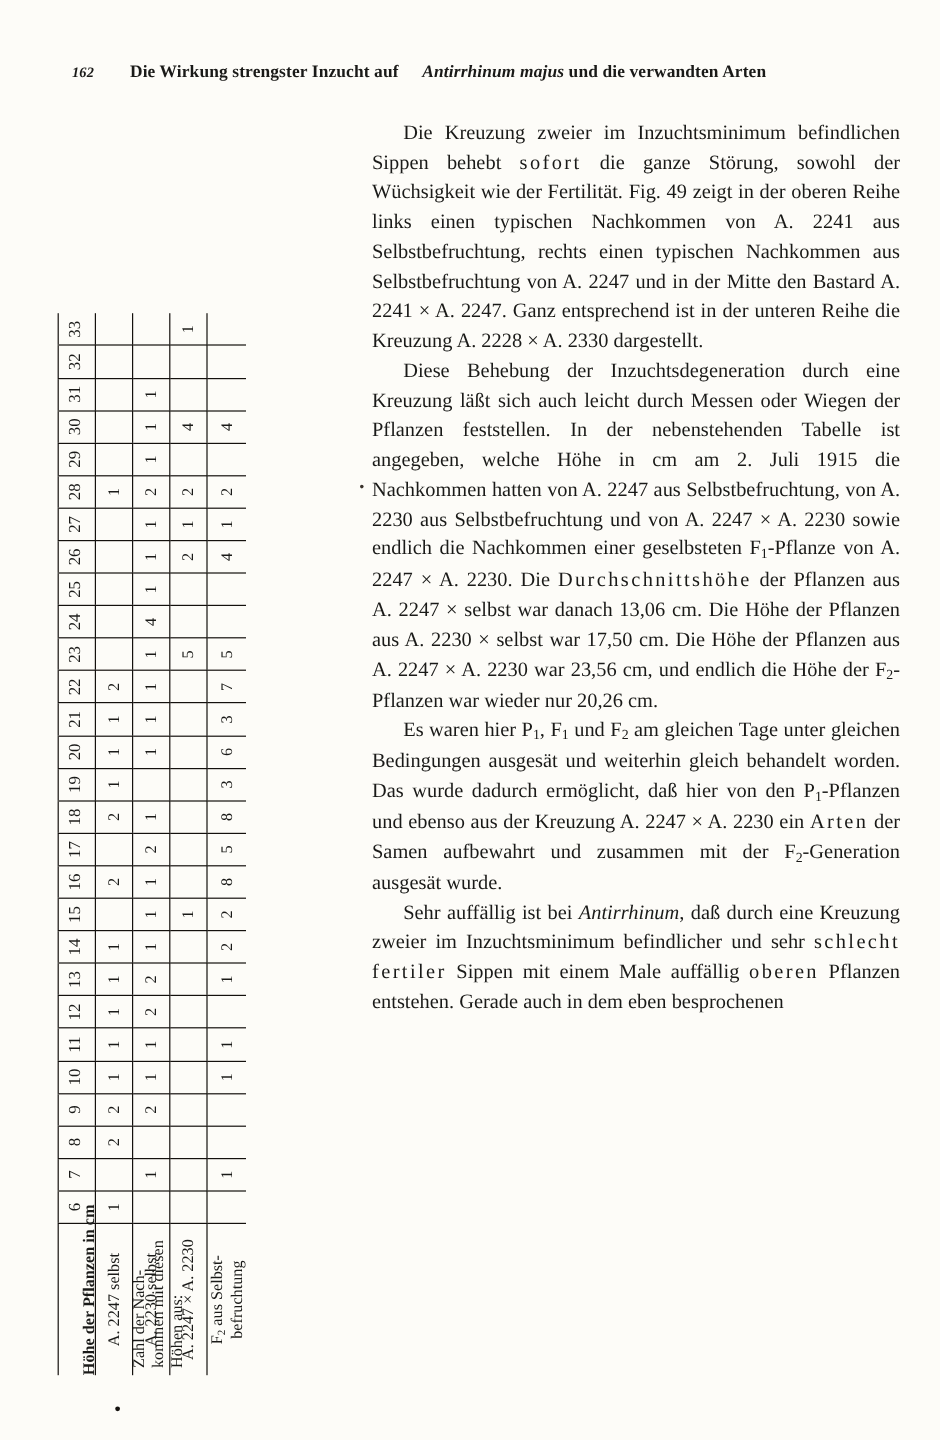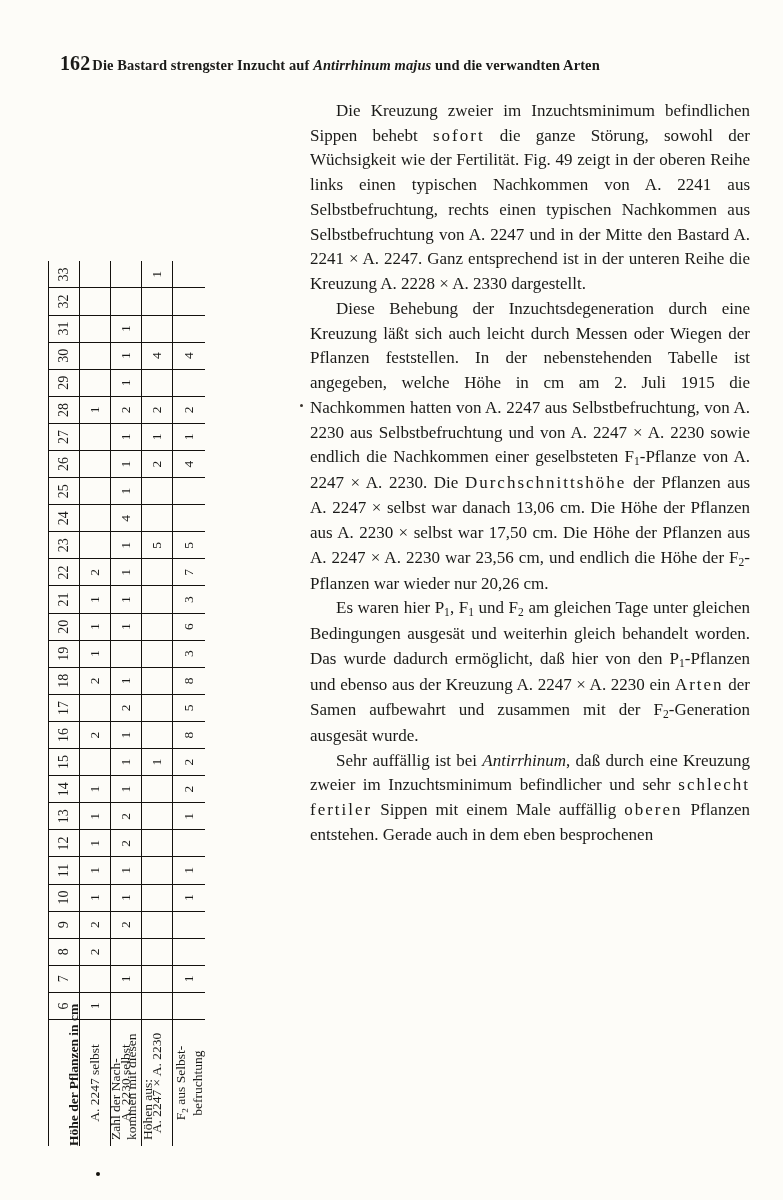--- a/index.html
+++ b/index.html
@@ -25,25 +25,27 @@
     position: absolute;
     top: 52px;
     left: 60px;
     width: 690px;
     font-size: 14.5px;
     font-weight: bold;
     letter-spacing: 0.1px;
     white-space: nowrap;
   }
   .running-head .folio {
-    margin-right: 2px;
-    font-size: 20px;
+    margin-right: 30px;
+    font-size: 12px;
+    font-style: italic;
   }
   .running-head .ital {
     font-style: italic;
+    margin-left: 16px;
   }
 
   
   .text-col {
     position: absolute;
     top: 99px;
     left: 310px;
     width: 440px;
     font-size: 17px;
     line-height: 1.455;
@@ -178,21 +180,21 @@
     border-radius: 50%;
     background: #3a332c;
   }
 </style>
 </head>
 <body>
 
 <div class="page">
 
   <div class="running-head">
-    <span class="folio">162</span><span>Die Bastard strengster Inzucht auf </span><span class="ital">Antirrhinum majus</span><span> und die verwandten Arten</span>
+    <span class="folio">162</span><span>Die Wirkung strengster Inzucht auf </span><span class="ital">Antirrhinum majus</span><span> und die verwandten Arten</span>
   </div>
 
   <div class="text-col">
     <p>
       Die Kreuzung zweier im Inzuchtsminimum befindlichen Sippen behebt <span class="sp">sofort</span> die ganze Störung, sowohl der Wüchsigkeit wie der Fertilität. Fig. 49 zeigt in der oberen Reihe links einen typischen Nachkommen von A. 2241 aus Selbstbefruchtung, rechts einen typischen Nachkommen aus Selbstbefruchtung von A. 2247 und in der Mitte den Bastard A. 2241 × A. 2247. Ganz entsprechend ist in der unteren Reihe die Kreuzung A. 2228 × A. 2330 dargestellt.
     </p>
     <p>
       Diese Behebung der Inzuchtsdegeneration durch eine Kreuzung läßt sich auch leicht durch Messen oder Wiegen der Pflanzen feststellen. In der nebenstehenden Tabelle ist angegeben, welche Höhe in cm am 2. Juli 1915 die Nachkommen hatten von A. 2247 aus Selbstbefruchtung, von A. 2230 aus Selbstbefruchtung und von A. 2247 × A. 2230 sowie endlich die Nachkommen einer geselbsteten F<sub>1</sub>-Pflanze von A. 2247 × A. 2230. Die <span class="sp">Durchschnittshöhe</span> der Pflanzen aus A. 2247 × selbst war danach <span class="bold">13,06 cm</span>. Die Höhe der Pflanzen aus A. 2230 × selbst war <span class="bold">17,50 cm</span>. Die Höhe der Pflanzen aus A. 2247 × A. 2230 war <span class="bold">23,56 cm</span>, und endlich die Höhe der F<sub>2</sub>-Pflanzen war wieder nur <span class="bold">20,26 cm</span>.
     </p>
     <p>

